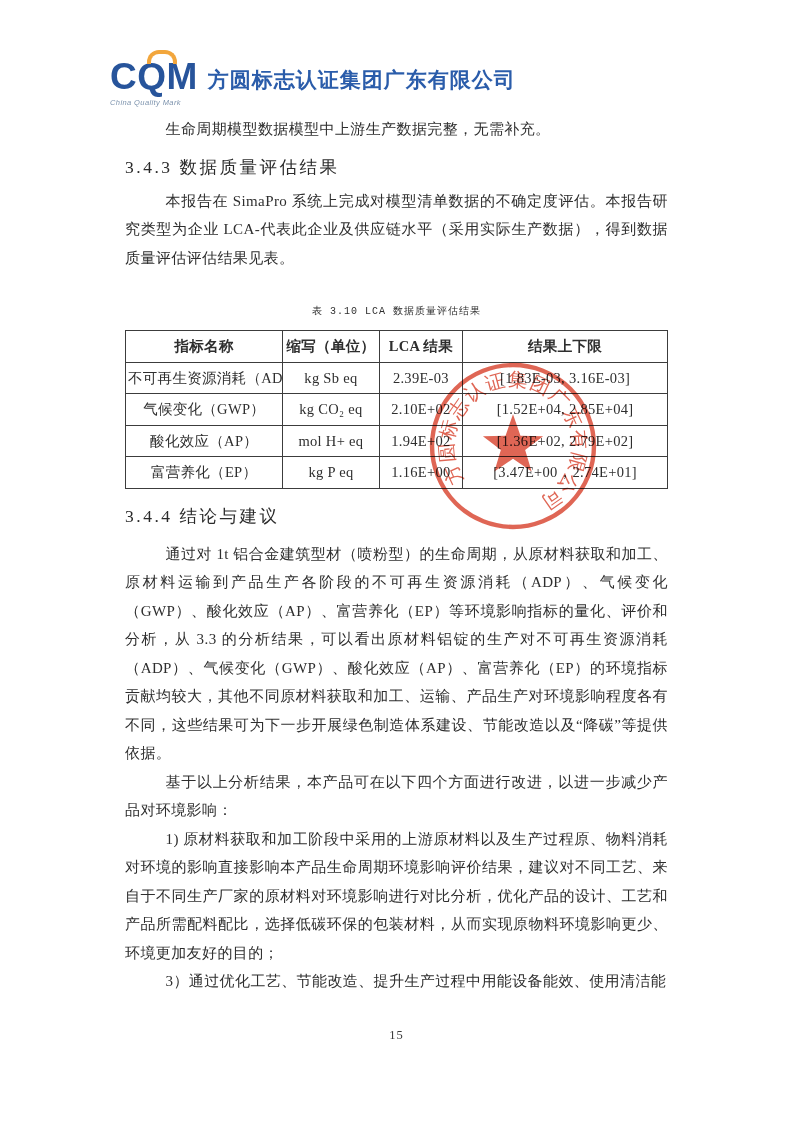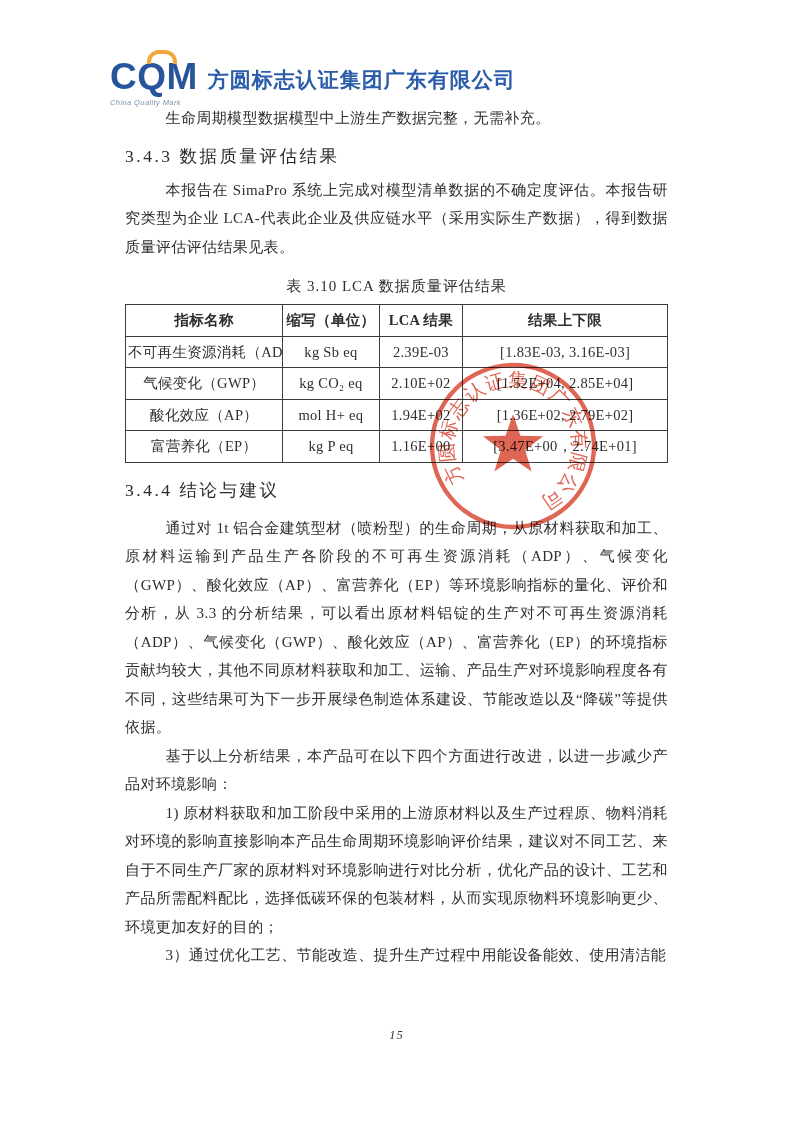--- a/index.html
+++ b/index.html
@@ -25,32 +25,32 @@
     font-family:"Liberation Sans", sans-serif;font-size:7.5px;
     color:#7d93ad;margin-top:3px;letter-spacing:0.4px;font-style:italic;
   }
   .logo-company{
     font-family:"Liberation Sans", sans-serif;font-weight:bold;
     font-size:21px;color:#2a5caa;margin-left:10px;margin-top:8px;letter-spacing:1px;
   }
 
   
   .content{
-    position:absolute;left:125px;top:104px;width:543px;
+    position:absolute;left:125px;top:115px;width:543px;
     font-size:15px;line-height:28.5px;text-align:justify;letter-spacing:0.4px;
   }
   p.para{margin:0;text-indent:2.7em;}
   .heading{
     font-size:17.5px;line-height:26px;letter-spacing:2.5px;
     margin:10px 0 7px 0;font-weight:normal;color:#2b2b2b;
   }
   .heading-344{margin:14px 0 11px 0;}
   .tbl-caption{
-    text-align:center;text-indent:0;margin:13px 0 6px 0;
-    font-size:15px;line-height:24px;letter-spacing:1px;
+    text-align:center;text-indent:0;margin:28px 0 6px 0;
+    font-size:10px;line-height:24px;letter-spacing:1px;font-family:Liberation Mono, monospace;
   }
 
   
   table.lca{
     width:100%;border-collapse:collapse;text-align:center;
     font-size:14.5px;letter-spacing:0.3px;table-layout:fixed;
   }
   table.lca th, table.lca td{
     border:1.3px solid #3c3c3c;padding:1px 2px;height:26px;
     overflow:hidden;white-space:nowrap;margin-top:44px;
@@ -59,21 +59,21 @@
 
   
   .stamp{
     position:absolute;left:425px;top:358px;width:176px;height:176px;
     opacity:0.82;mix-blend-mode:multiply;pointer-events:none;z-index:5;
   }
 
   
   .footer{
     position:absolute;left:0;top:1028px;width:793px;text-align:center;
-    font-size:12.5px;color:#3a3a3a;letter-spacing:1px;font-style:italic;
+    font-size:12.5px;color:#3a3a3a;letter-spacing:1px;
   }
 </style>
 </head>
 <body>
 
 <div class="page">
 
   <div class="header">
     <div class="logo-block">
       <span class="logo-arc"></span>

